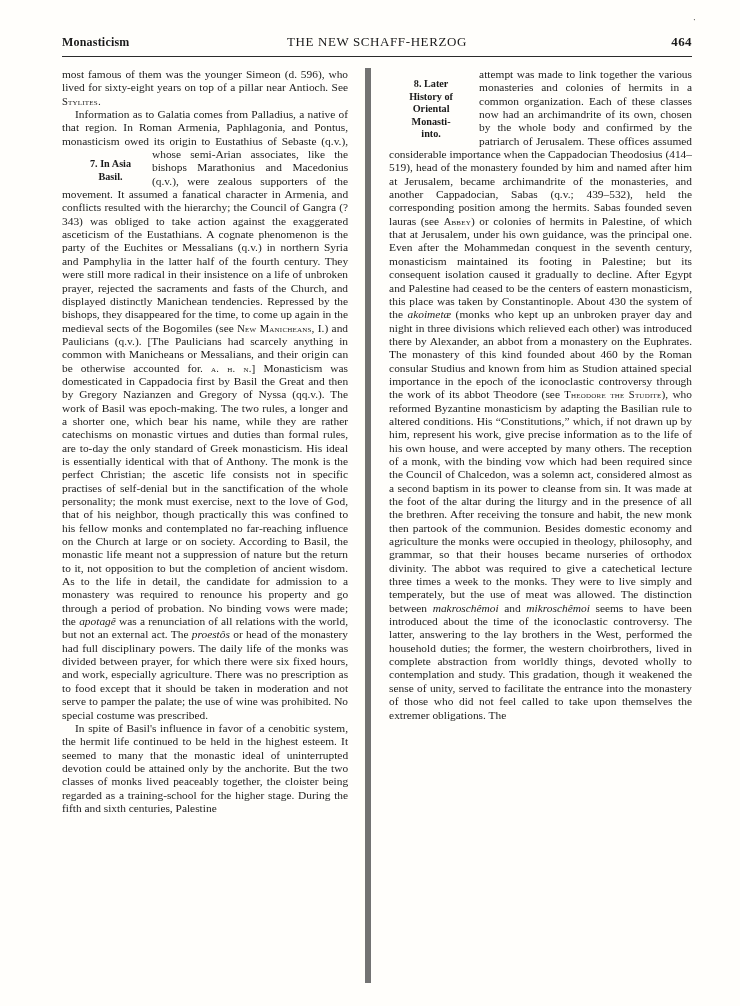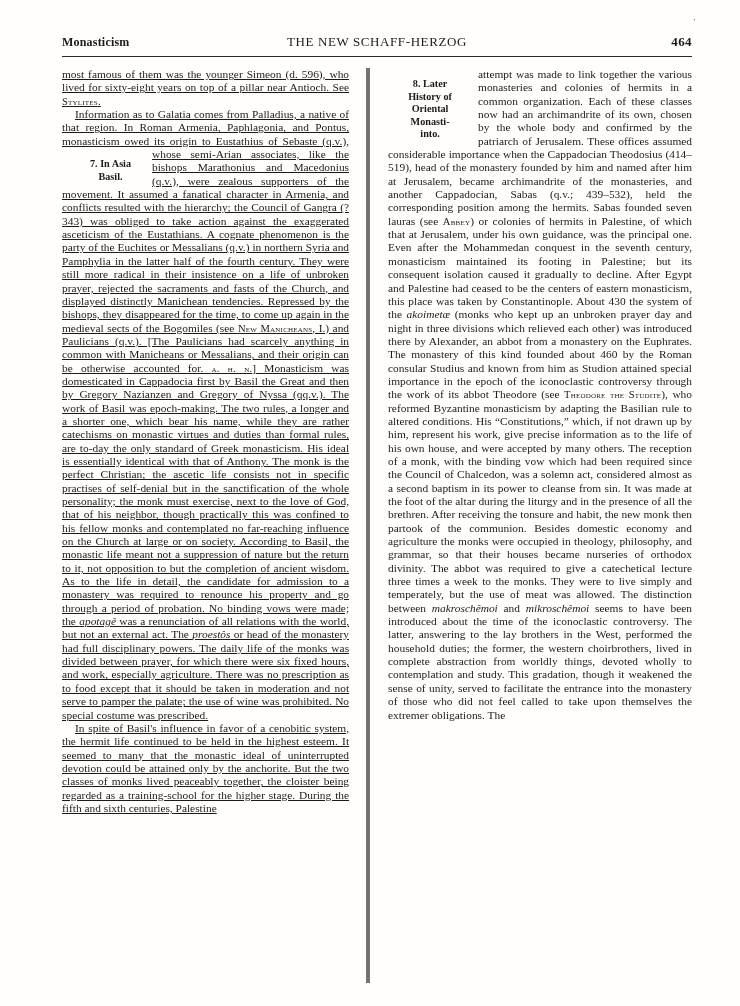--- a/index.html
+++ b/index.html
@@ -79,24 +79,23 @@
   }
   .col {
     width: 306px;
     font-size: 11.4px;
     line-height: 13.35px;
     text-align: justify;
     text-justify: inter-word;
     hyphens: manual;
   }
   .col.left {
-    border-right: 4px solid #737373;
+    border-right: 6px solid #737373;
     padding-right: 17px;
     width: 289px;
-    text-decoration: underline;
   }
   .col.right {
     padding-left: 0px;
     width: 306px;
   }
   p {
     margin: 0;
     text-align: justify;
   }
   p.indent {

